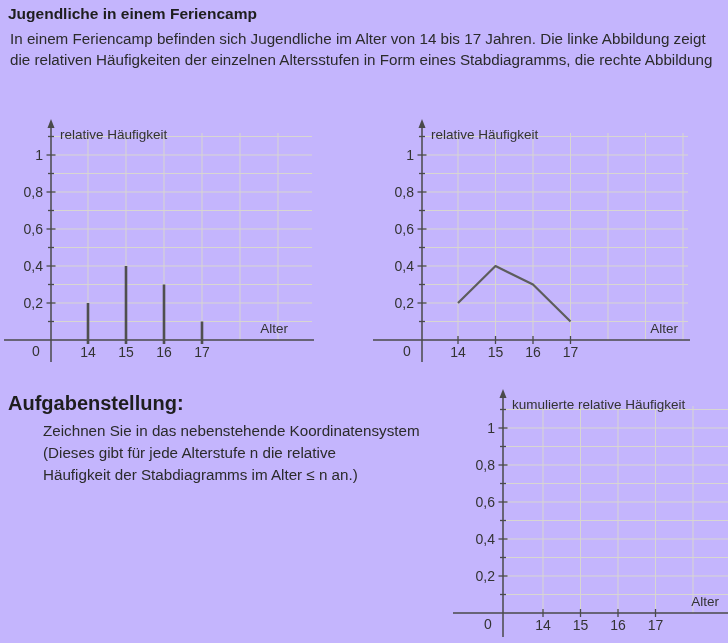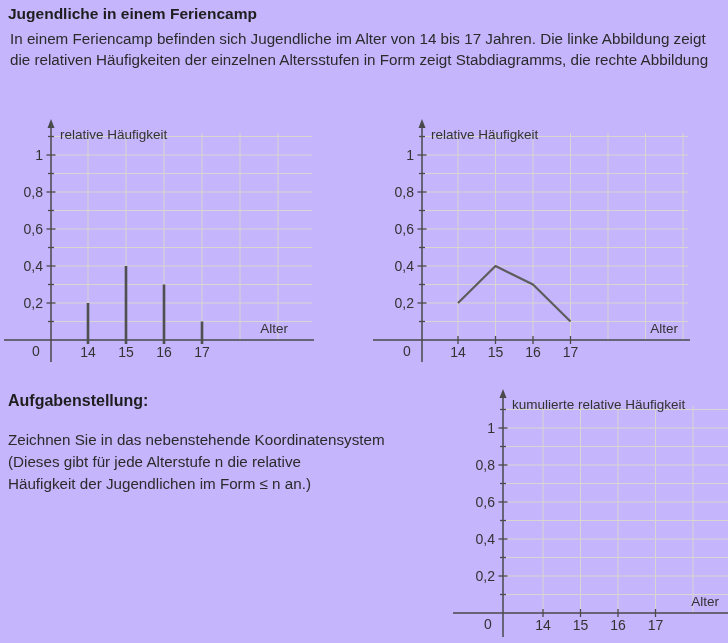--- a/index.html
+++ b/index.html
@@ -27,41 +27,41 @@
     line-height: 21px;
     white-space: nowrap;
   }
   .task-block {
     position: absolute;
     left: 8px; top: 392px;
     font-size: 15.2px;
     white-space: nowrap;
   }
   .task-heading {
-    font-size: 16px;
+    font-size: 20px;
     font-weight: 700;
     color: #1e1e1e;
-    margin-bottom: 19px;
-  }
-  .task-lines { line-height: 22px; }
+    margin-bottom: 5px;
+  }
+  .task-lines { line-height: 22px; margin-left: 35px; }
   .chart-svg { position: absolute; }
   #chart-left   { left: 0px;   top: 115px; }
   #chart-right  { left: 368px; top: 115px; }
   #chart-bottom { left: 450px; top: 385px; }
 </style>
 </head>
 <body>
 
 <div class="page">
 
   <div class="doc-title">Jugendliche in einem Feriencamp</div>
 
   <div class="intro">
     <div>In einem Feriencamp befinden sich Jugendliche im Alter von 14 bis 17 Jahren. Die linke Abbildung zeigt</div>
-    <div>die relativen Häufigkeiten der einzelnen Altersstufen in Form zeigt Stabdiagramms, die rechte Abbildung</div>
+    <div>die relativen Häufigkeiten der einzelnen Altersstufen in Form eines Stabdiagramms, die rechte Abbildung</div>
   </div>
 
   <svg id="chart-left" class="chart-svg" width="348" height="252">
       <line x1="51" y1="206.5" x2="312" y2="206.5" stroke="#d8d6d1" stroke-width="1"></line>
       <line x1="51" y1="188" x2="312" y2="188" stroke="#d8d6d1" stroke-width="1"></line>
       <line x1="51" y1="169.5" x2="312" y2="169.5" stroke="#d8d6d1" stroke-width="1"></line>
       <line x1="51" y1="151" x2="312" y2="151" stroke="#d8d6d1" stroke-width="1"></line>
       <line x1="51" y1="132.5" x2="312" y2="132.5" stroke="#d8d6d1" stroke-width="1"></line>
       <line x1="51" y1="114" x2="312" y2="114" stroke="#d8d6d1" stroke-width="1"></line>
       <line x1="51" y1="95.5" x2="312" y2="95.5" stroke="#d8d6d1" stroke-width="1"></line>
@@ -157,21 +157,21 @@
       <text x="63" y="24" text-anchor="start" font-size="13.5" fill="#333" font-family="&quot;Liberation Sans&quot;, sans-serif">relative Häufigkeit</text>
       <text x="310" y="218" text-anchor="end" font-size="13.5" fill="#333" font-family="&quot;Liberation Sans&quot;, sans-serif">Alter</text>
       <polyline points="90,188 127.5,151 165,169.5 202.5,206.5" fill="none" stroke="#5d5d5d" stroke-width="2.2" stroke-linejoin="round"></polyline>
     </svg>
 
   <div class="task-block">
     <div class="task-heading">Aufgabenstellung:</div>
     <div class="task-lines">
       <div>Zeichnen Sie in das nebenstehende Koordinatensystem</div>
       <div>(Dieses gibt für jede Alterstufe n die relative</div>
-      <div>Häufigkeit der Jugendlichen im Form ≤ n an.)</div>
+      <div>Häufigkeit der Stabdiagramms im Alter ≤ n an.)</div>
     </div>
   </div>
 
   <svg id="chart-bottom" class="chart-svg" width="278" height="258">
       <line x1="53" y1="209.5" x2="278" y2="209.5" stroke="#d8d6d1" stroke-width="1"></line>
       <line x1="53" y1="191" x2="278" y2="191" stroke="#d8d6d1" stroke-width="1"></line>
       <line x1="53" y1="172.5" x2="278" y2="172.5" stroke="#d8d6d1" stroke-width="1"></line>
       <line x1="53" y1="154" x2="278" y2="154" stroke="#d8d6d1" stroke-width="1"></line>
       <line x1="53" y1="135.5" x2="278" y2="135.5" stroke="#d8d6d1" stroke-width="1"></line>
       <line x1="53" y1="117" x2="278" y2="117" stroke="#d8d6d1" stroke-width="1"></line>

